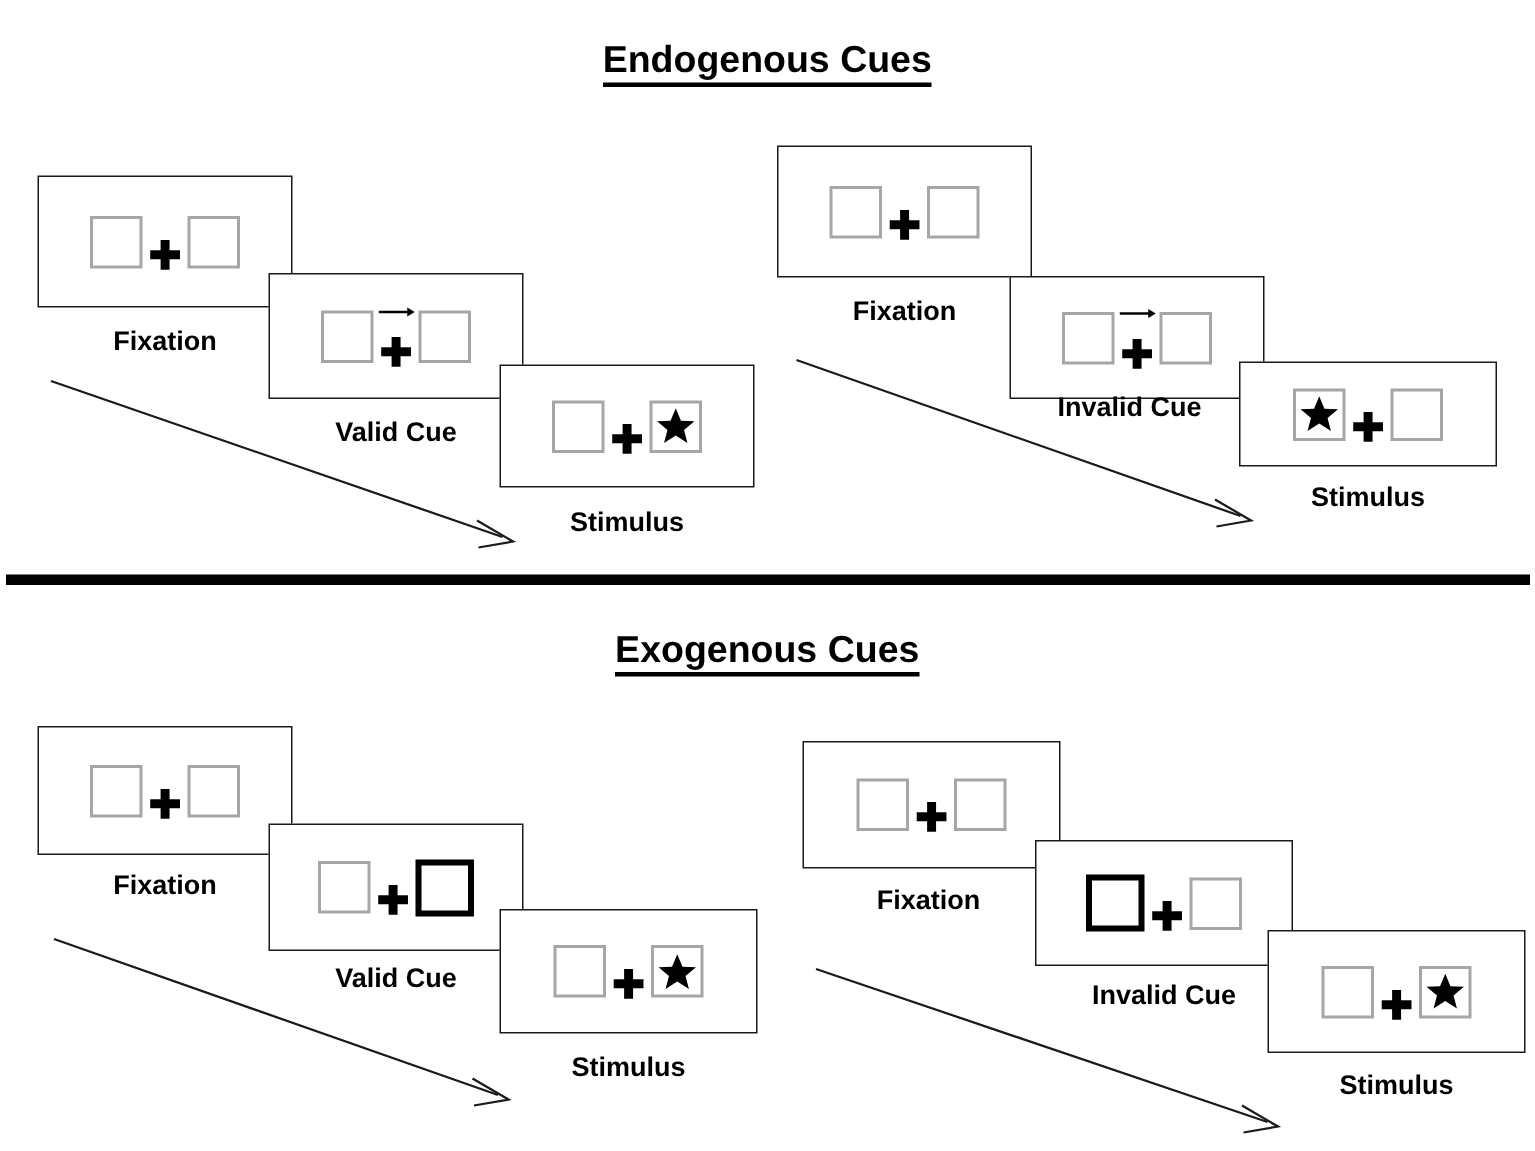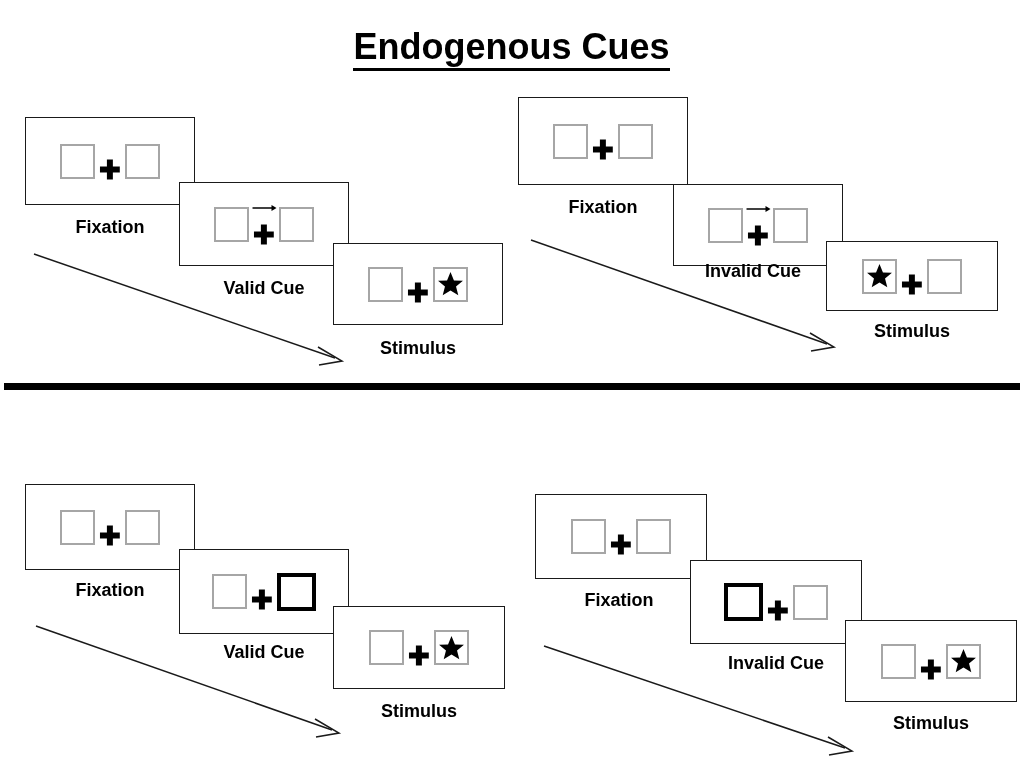--- a/index.html
+++ b/index.html
@@ -20,21 +20,21 @@
     left: 0; top: 0;
     width: 1023px;
     height: 767px;
   }
 
   
   .section-title {
     position: absolute;
     width: 100%;
     text-align: center;
-    font-size: 36px;
+    font-size: 25px;
     font-weight: bold;
     color: #000000;
     letter-spacing: 0px;
   }
   .section-title span.tt {
     border-bottom: 3px solid #000;
     padding-bottom: 1px;
   }
 
   
@@ -210,20 +210,23 @@
   </div>
   <div class="caption" style="left:826px; top:321px; width:172px;">Stimulus</div>
 
   <svg class="flow-arrow" style="left:527px; top:234px;" width="315" height="125" viewBox="0 0 315 125">
     <line x1="4" y1="6" x2="300" y2="110" stroke="#1a1a1a" stroke-width="1.5"></line>
     <polyline points="283,99 307,113 284,117" fill="none" stroke="#1a1a1a" stroke-width="1.5"></polyline>
   </svg>
 
   <div class="divider" style="left:4px; top:383px; width:1016px; height:7px;"></div>
 
+  <div class="section-title" style="top:419px;">
+    <span class="tt">Exogenous Cues</span>
+  </div>
 
   <div class="panel" style="left:25px; top:484px; width:170px; height:86px;">
     <div class="panel-inner">
       <div class="box" style="width:35px;height:35px;"></div>
       <div class="center-slot" style="width:30px;height:38px;">
         <span class="cross" style="font-size:26px;">✚</span>
       </div>
       <div class="box" style="width:35px;height:35px;"></div>
     </div>
   </div>

